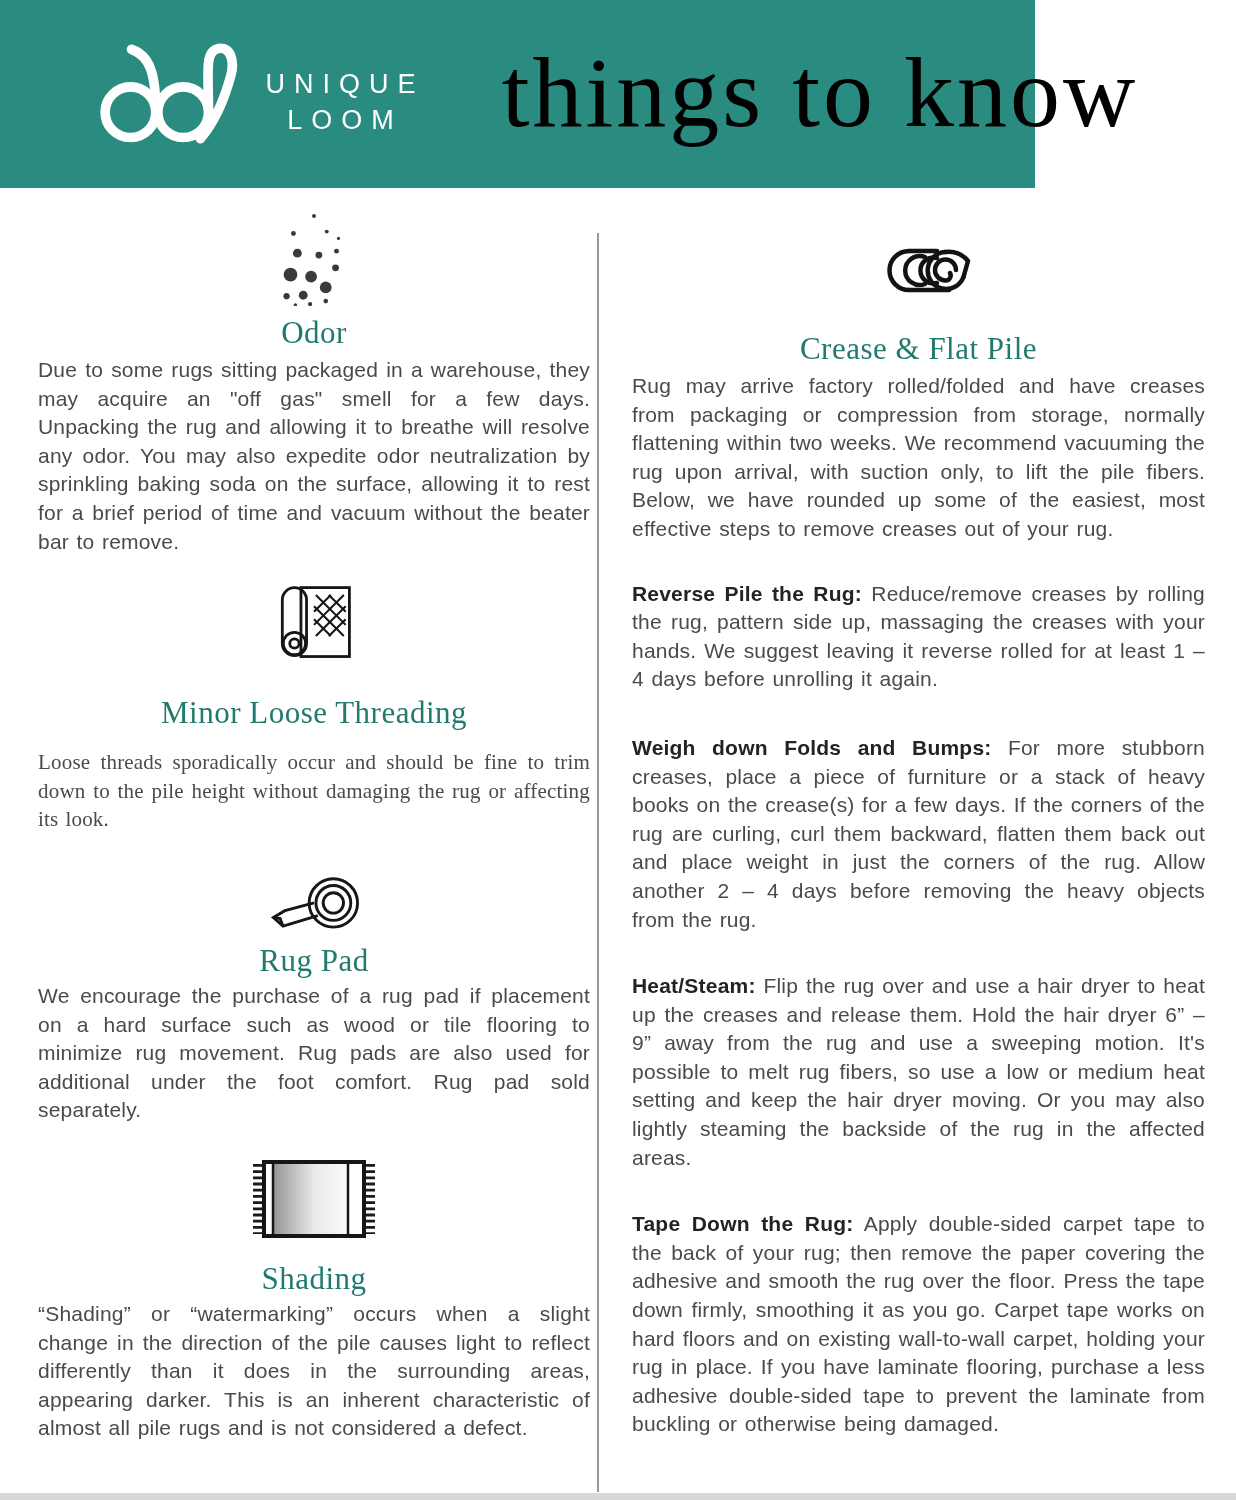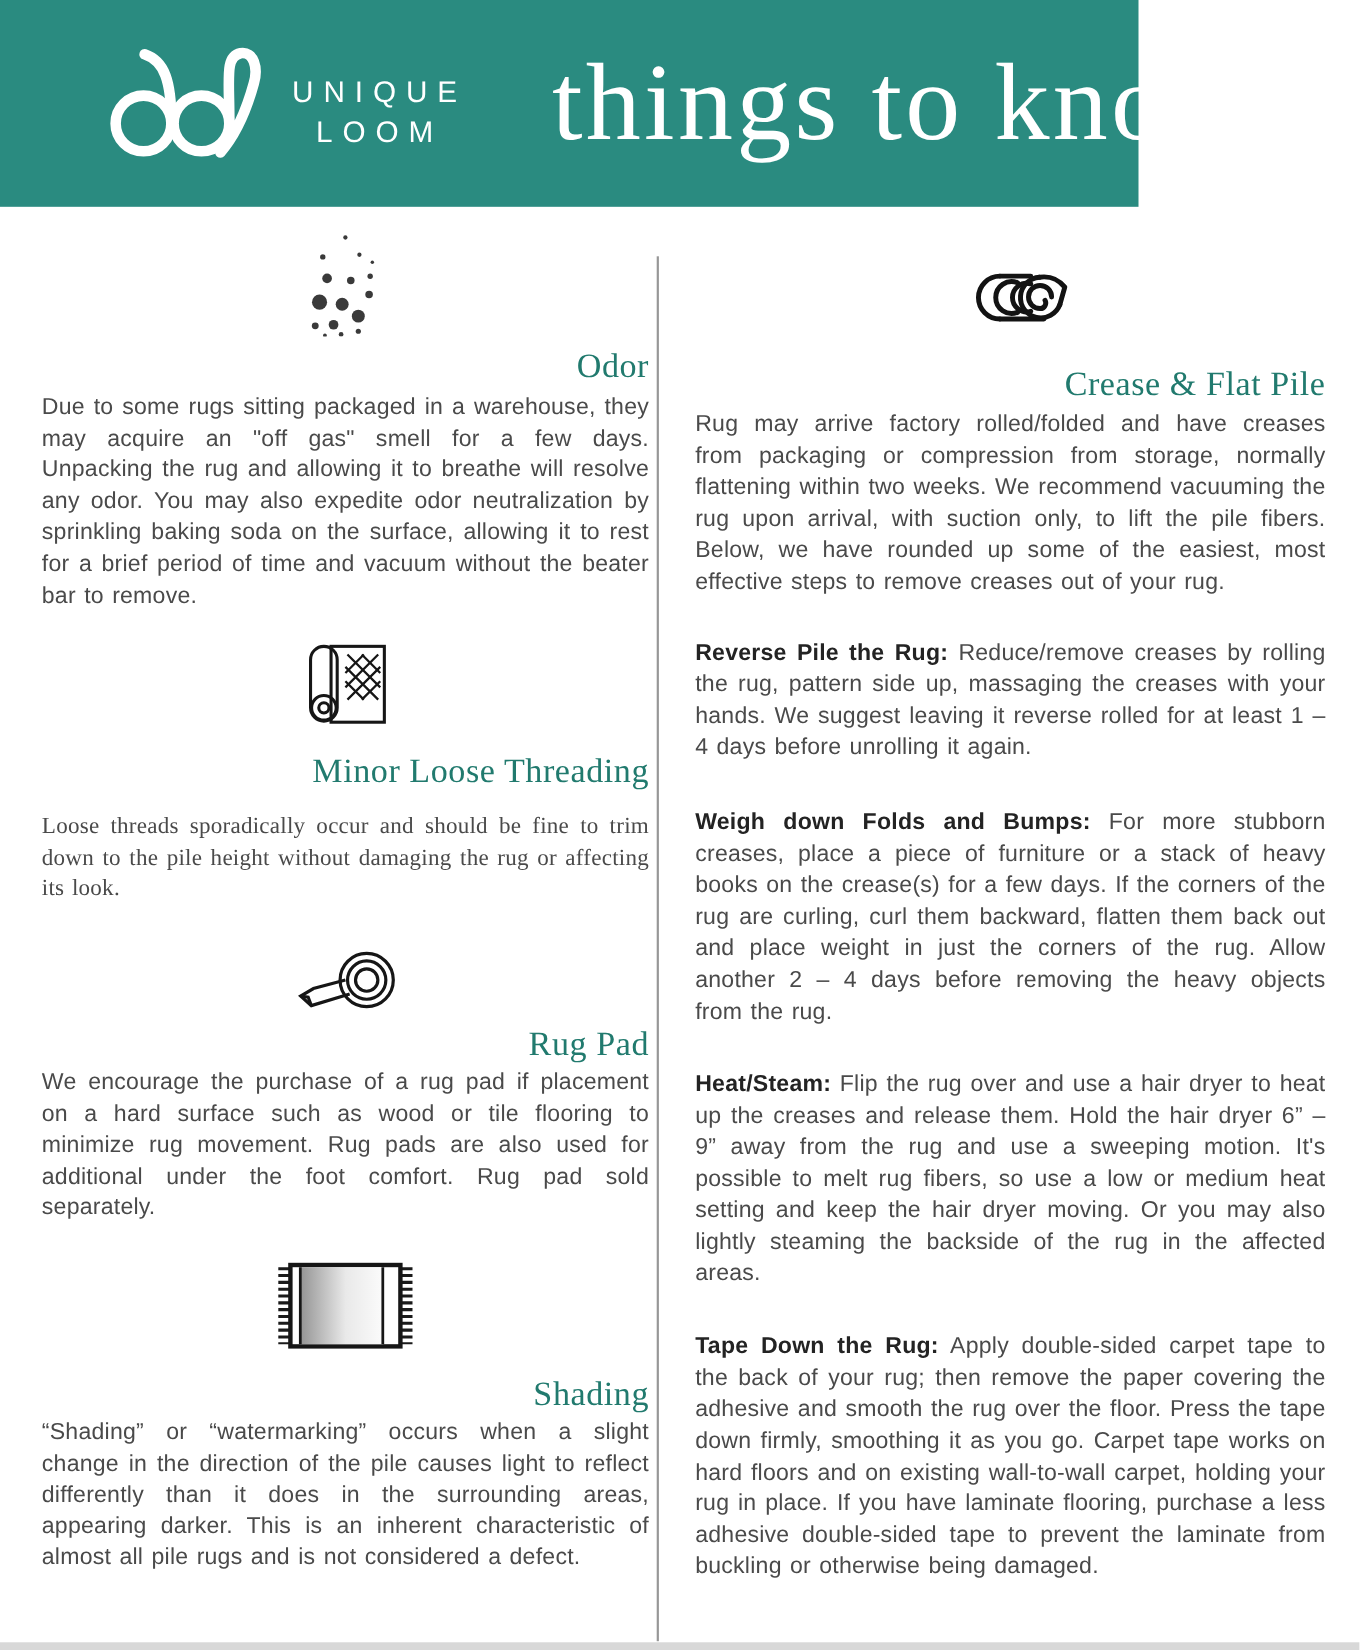--- a/index.html
+++ b/index.html
@@ -7,30 +7,30 @@
     width:1236px;height:1500px;position:relative;background:#ffffff;overflow:hidden;
     font-family:"Liberation Sans", sans-serif;
   }
   
   .header{position:absolute;left:0;top:0;width:1035px;height:188px;background:#2a8b80;}
   .logo{position:absolute;left:96px;top:38px;width:152px;height:114px;}
   .brand{position:absolute;left:250px;top:66px;width:190px;text-align:center;color:#ffffff;
          font-size:27px;letter-spacing:9px;line-height:36px;font-weight:400;}
   .page-title{position:absolute;left:470px;top:14px;width:700px;height:160px;
               font-family:"Liberation Serif", serif;font-size:100px;line-height:158px;
-              letter-spacing:3px;color:#ffffff;text-align:center;white-space:nowrap;}
+              letter-spacing:3px;color:#000000;text-align:center;white-space:nowrap;}
   
   .col-left{position:absolute;left:38px;top:188px;width:552px;}
   .col-right{position:absolute;left:632px;top:188px;width:573px;}
   .divider{position:absolute;left:597px;top:233px;width:2px;height:1259px;background:#979797;}
   .bottom-bar{position:absolute;left:0;top:1493px;width:1236px;height:7px;background:#d8d8d8;}
   
   .icon-wrap{display:flex;justify-content:center;}
   .section-h{font-family:"Liberation Serif", serif;font-weight:400;font-size:31px;line-height:38px;
-             color:#217a6e;text-align:right;margin:0;letter-spacing:0.5px;}
+             color:#217a6e;text-align:center;margin:0;letter-spacing:0.5px;}
   .body-p{font-size:21px;line-height:28.6px;color:#4a4a4a;text-align:justify;margin:0;
           letter-spacing:0.2px;word-spacing:1.5px;}
   .tip b{color:#232323;font-weight:700;}
   svg{display:block;}
   .ink{stroke:#161616;fill:none;stroke-width:3;}
 </style>
 </head>
 <body>
 
 <div class="header">
@@ -81,21 +81,21 @@
       <rect class="ink" x="30" y="10" width="52" height="74" fill="#ffffff"></rect>
       <g stroke="#161616" stroke-width="2.2">
         <path d="M44,36 L62,18 M44,50 L76,18 M46,62 L78,30 M60,62 L78,44" fill="none"></path>
         <path d="M60,18 L78,36 M46,18 L78,50 M44,30 L76,62 M44,44 L62,62" fill="none"></path>
       </g>
       <path class="ink" d="M10,23 a13,13 0 0 1 26,0 L36,70 a13,13 0 0 1 -26,0 Z" fill="#ffffff"></path>
       <circle class="ink" cx="23" cy="70" r="12" fill="#ffffff"></circle>
       <circle class="ink" cx="23" cy="70" r="5"></circle>
     </svg>
   </div>
-  <h2 class="section-h" style="margin-top:14px;">Minor Loose Threading</h2>
+  <h2 class="section-h" style="margin-top:26px;">Minor Loose Threading</h2>
   <p class="body-p" style="margin-top:16px;font-family:Liberation Serif, serif;">Loose threads sporadically occur and should be fine to trim down to the pile height without damaging the rug or affecting its look.</p>
 
   <div class="icon-wrap" style="margin-top:38px;">
     <svg width="96" height="60" viewBox="0 0 96 62">
       <path class="ink" d="M52,45 L16,56 L6,47 L18,40 L48,32" fill="#ffffff"></path>
       <path class="ink" d="M16,56 L13,48 L6,47"></path>
       <circle class="ink" cx="68" cy="32" r="25" fill="#ffffff"></circle>
       <circle class="ink" cx="68" cy="32" r="18"></circle>
       <circle class="ink" cx="68" cy="32" r="10.5"></circle>
     </svg>

